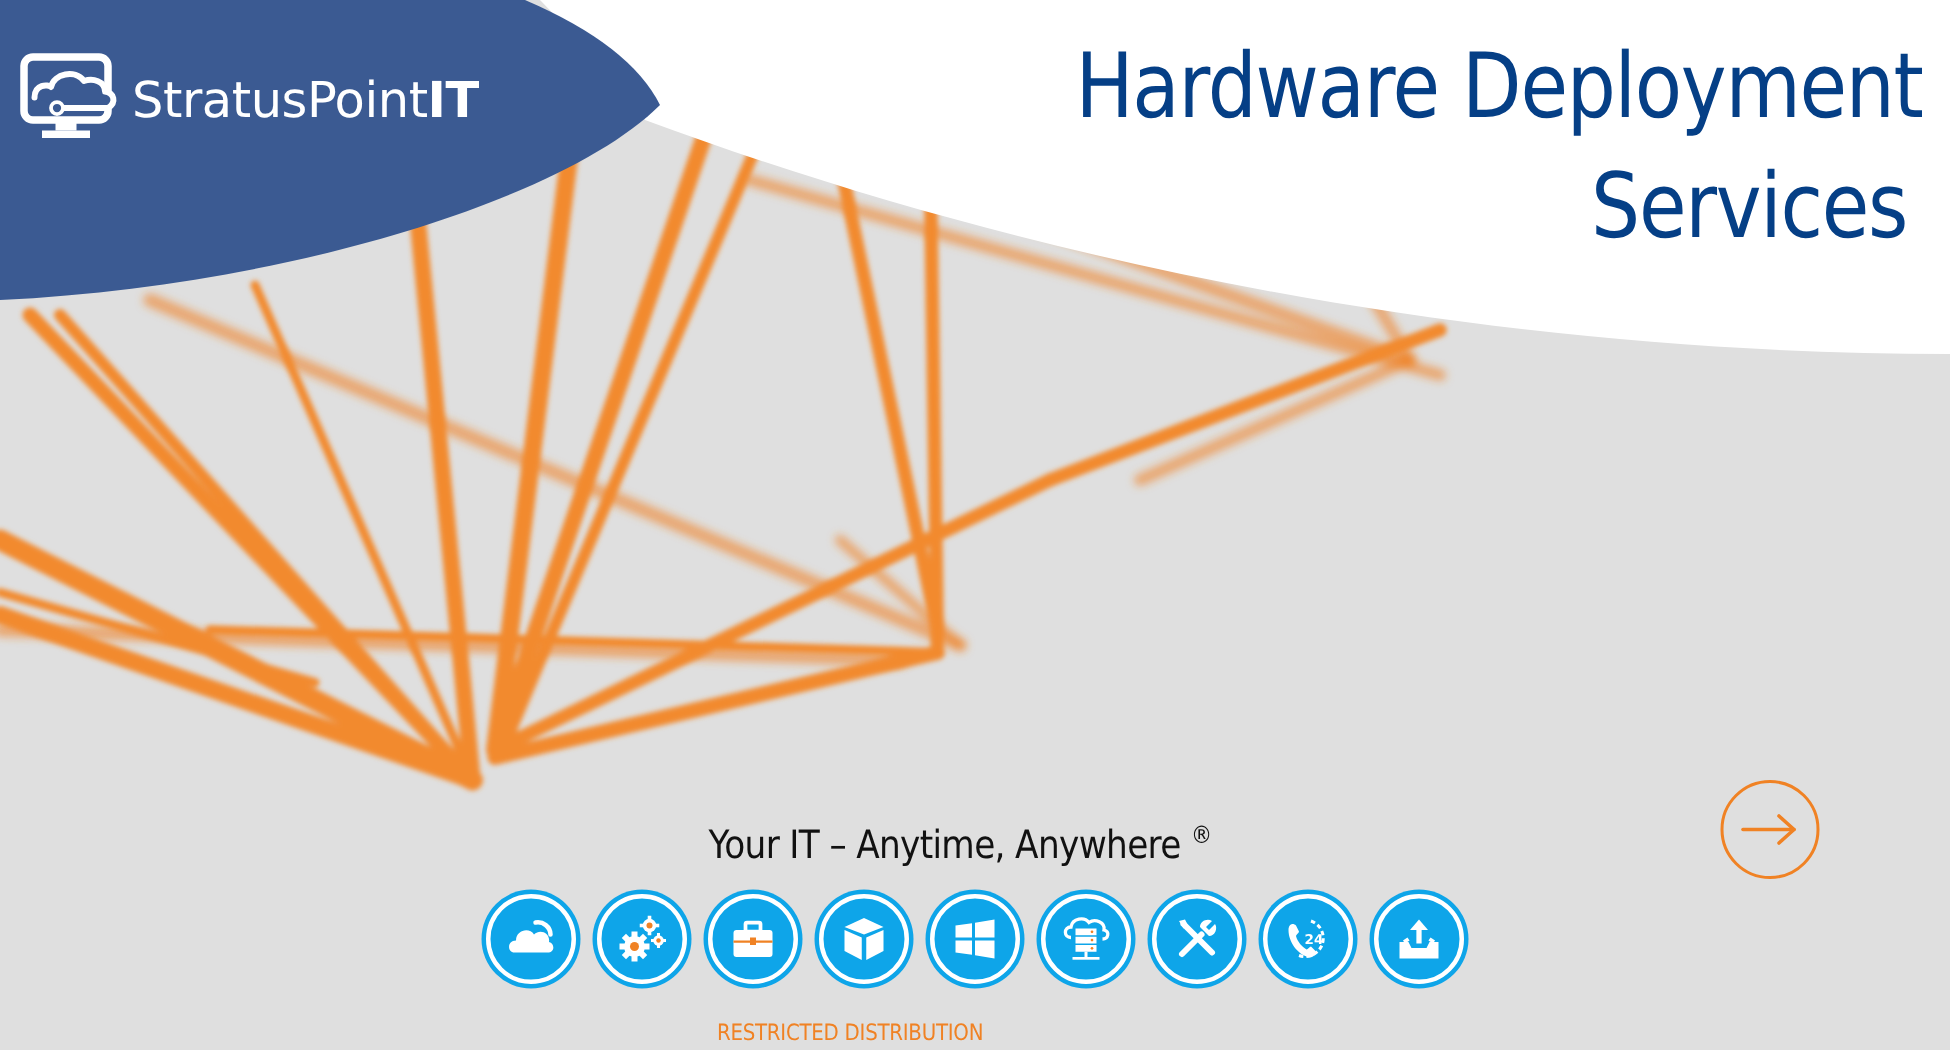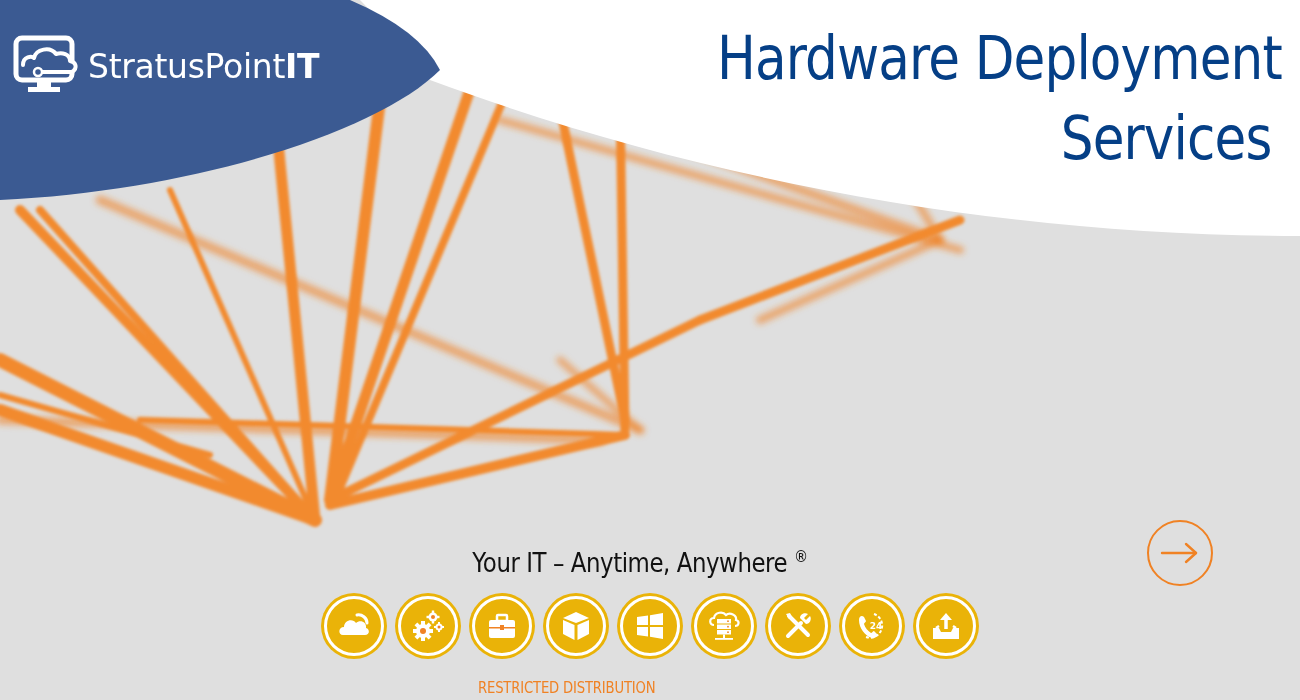--- a/index.html
+++ b/index.html
@@ -90,21 +90,21 @@
       position: absolute;
       left: 321px;
       top: 593px;
       display: flex;
       gap: 8px;
     }
     .svc-icon {
       width: 66px;
       height: 66px;
       border-radius: 50%;
-      background: #eab308;
+      background: #0ea5e9;
       display: flex;
       align-items: center;
       justify-content: center;
       box-sizing: border-box;
       position: relative;
       cursor: pointer;
     }
     .svc-icon::before {
       content: "";
       position: absolute;

